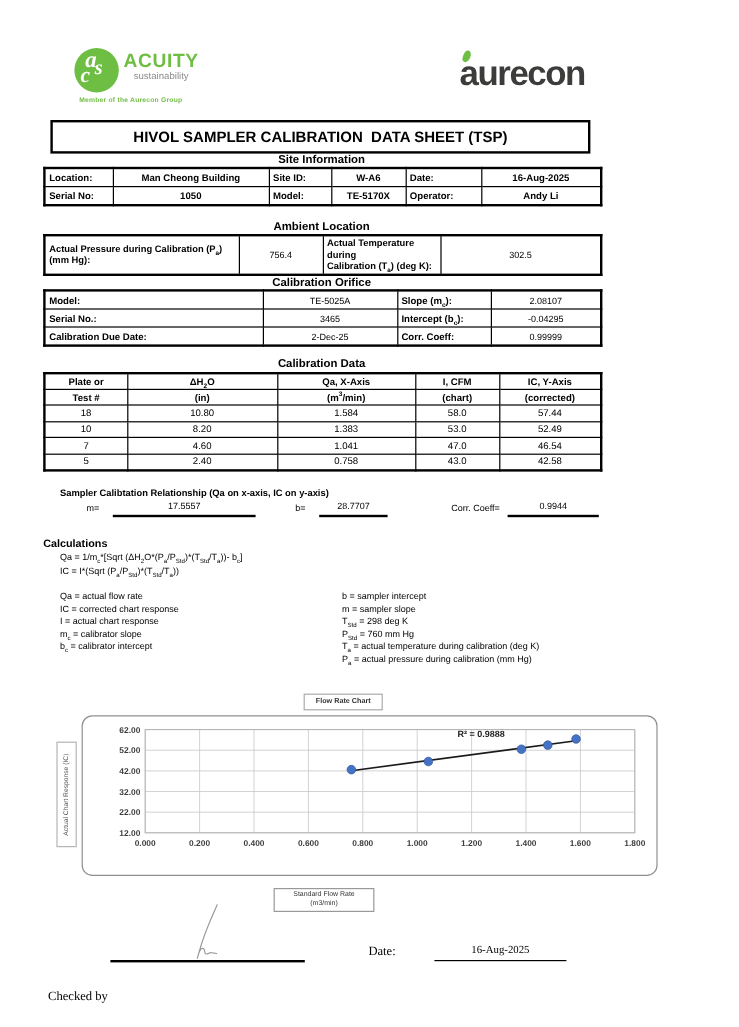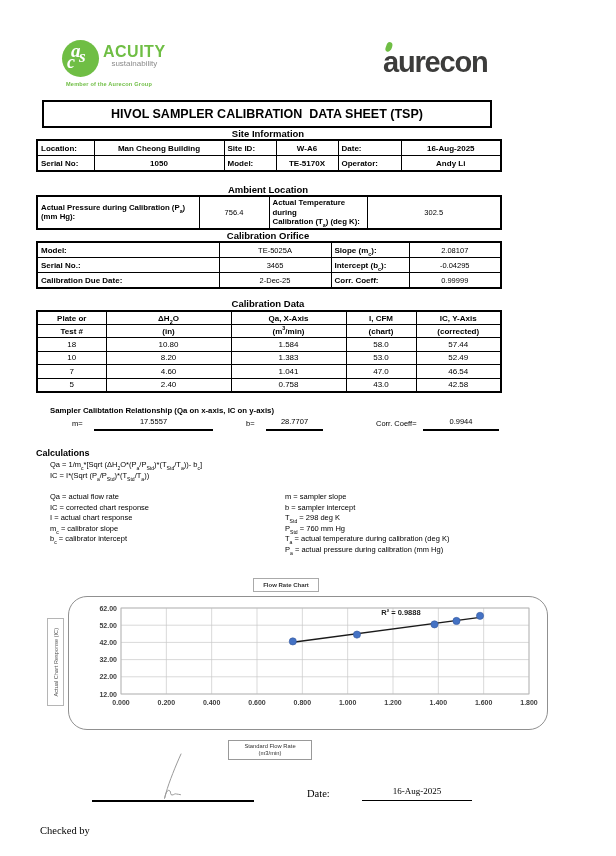--- a/index.html
+++ b/index.html
@@ -58,21 +58,21 @@
   
   .calc-h{position:absolute;left:36px;top:448px;width:464px;font-weight:bold;font-size:9px;}
   .formulas{position:absolute;left:50px;top:459px;font-size:7.5px;line-height:11px;}
   .defs-l{position:absolute;left:50px;top:492px;font-size:7.5px;line-height:10.6px;width:235px;}
   .defs-r{position:absolute;left:285px;top:492px;font-size:7.5px;line-height:10.6px;width:225px;}
 
   
   .chart-title-box{position:absolute;left:253px;top:578px;width:64px;border:1px solid #aaa;
     text-align:center;font-size:6px;font-weight:bold;padding:3px 0;color:#333;background:#fff;}
   .chart-box{position:absolute;left:68px;top:596px;width:478px;height:132px;
-    border:1.5px solid #909090;border-radius:19px;background:#fff;}
+    border:1.5px solid #909090;border-radius:9px;background:#fff;}
   .ylabel-box{position:absolute;left:47px;top:618px;width:15px;height:86px;border:1px solid #b5b5b5;
     display:flex;align-items:center;justify-content:center;background:#fff;}
   .ylabel-text{writing-mode:vertical-rl;transform:rotate(180deg);font-size:5.6px;color:#555;white-space:nowrap;}
   .xlabel-box{position:absolute;left:228px;top:740px;width:82px;border:1px solid #999;
     text-align:center;font-size:5.8px;line-height:7px;color:#333;padding:2px 0;background:#fff;}
   .chk-label{position:absolute;left:40px;top:825px;font-size:10.5px;font-family:"Liberation Serif",serif;}
   .chk-line{position:absolute;left:92px;top:786px;width:162px;height:14px;border-bottom:2px solid #000;}
   .sig{position:absolute;left:146px;top:752px;}
   .date-label{position:absolute;left:307px;top:788px;font-size:10.5px;font-family:"Liberation Serif",serif;}
   .date-line{position:absolute;left:362px;top:786px;width:110px;height:14px;border-bottom:1.5px solid #000;
@@ -254,22 +254,22 @@
       <div>IC = I*(Sqrt (P<sub>a</sub>/P<sub>Std</sub>)*(T<sub>Std</sub>/T<sub>a</sub>))</div>
     </div>
   <div class="defs-l">
       <div>Qa = actual flow rate</div>
       <div>IC = corrected chart response</div>
       <div>I = actual chart response</div>
       <div>m<sub>c</sub>  = calibrator slope</div>
       <div>b<sub>c</sub>  = calibrator intercept</div>
     </div>
   <div class="defs-r">
+      <div>b  = sampler intercept</div>
       <div>m = sampler slope</div>
-      <div>b  = sampler intercept</div>
       <div>T<sub>Std</sub> = 298 deg K</div>
       <div>P<sub>Std</sub> = 760 mm Hg</div>
       <div>T<sub>a</sub> = actual temperature during calibration (deg K)</div>
       <div>P<sub>a</sub> = actual pressure during calibration (mm Hg)</div>
     </div>
 
   <div class="chart-title-box">Flow Rate Chart</div>
   <div class="chart-box">
     <svg width="478" height="132" viewBox="0 0 478 132" xmlns="http://www.w3.org/2000/svg">
         <line x1="52" y1="11" x2="52" y2="97" stroke="#c9c9c9" stroke-width="0.7"></line>

